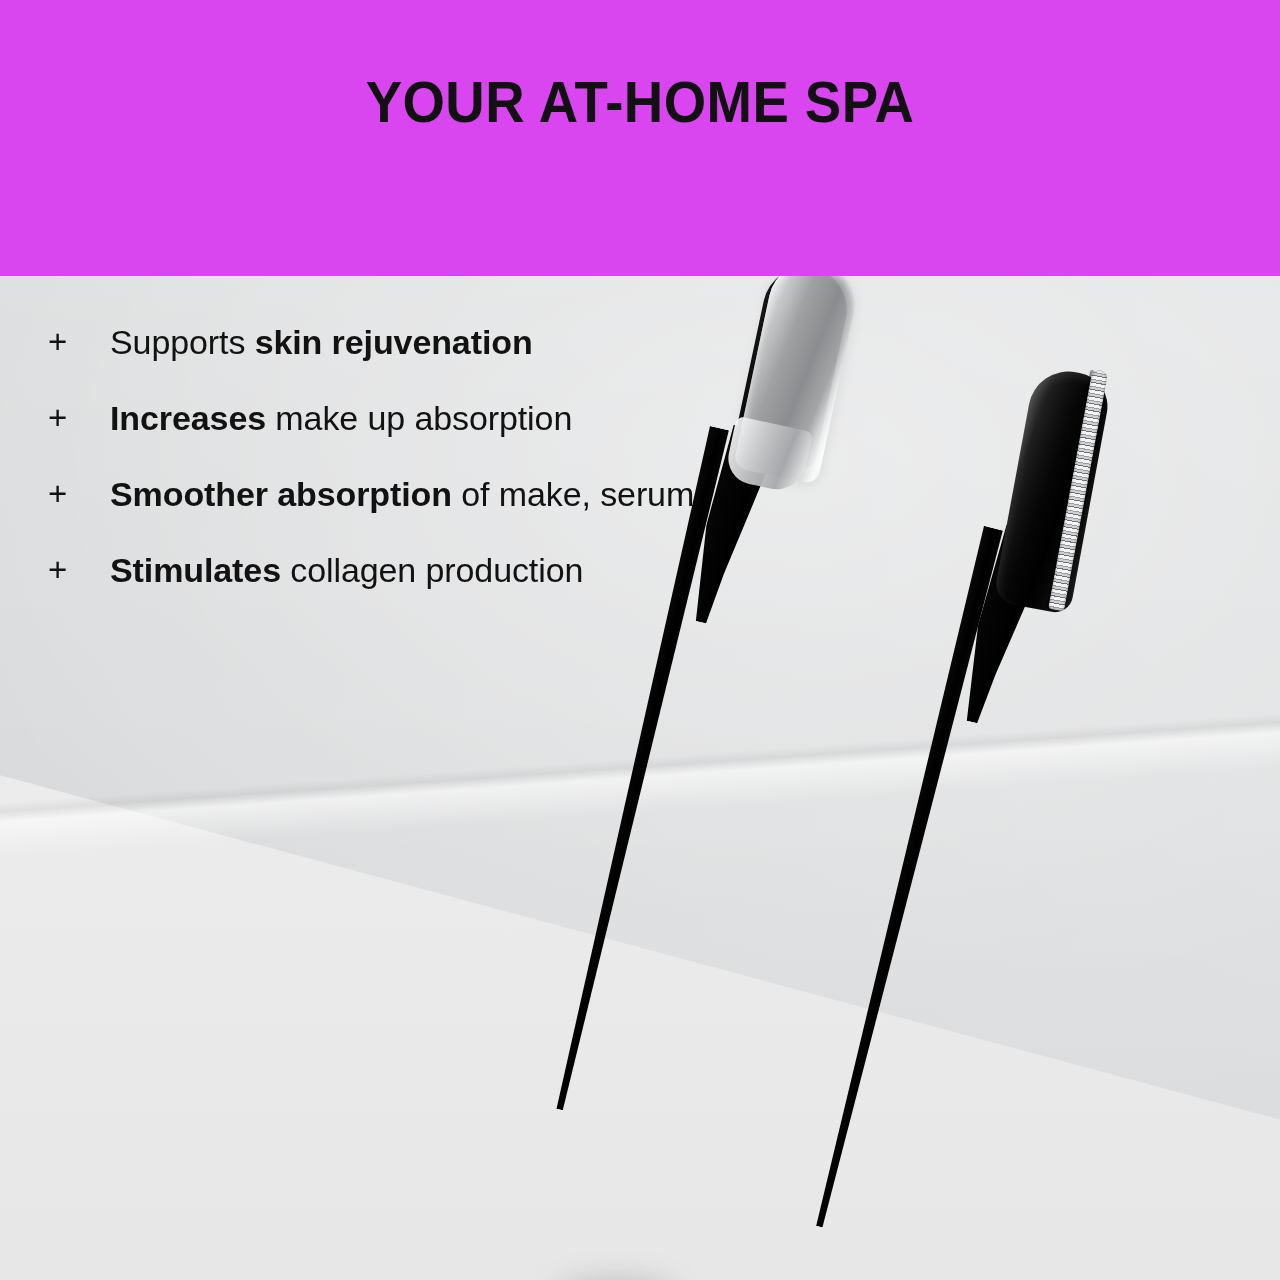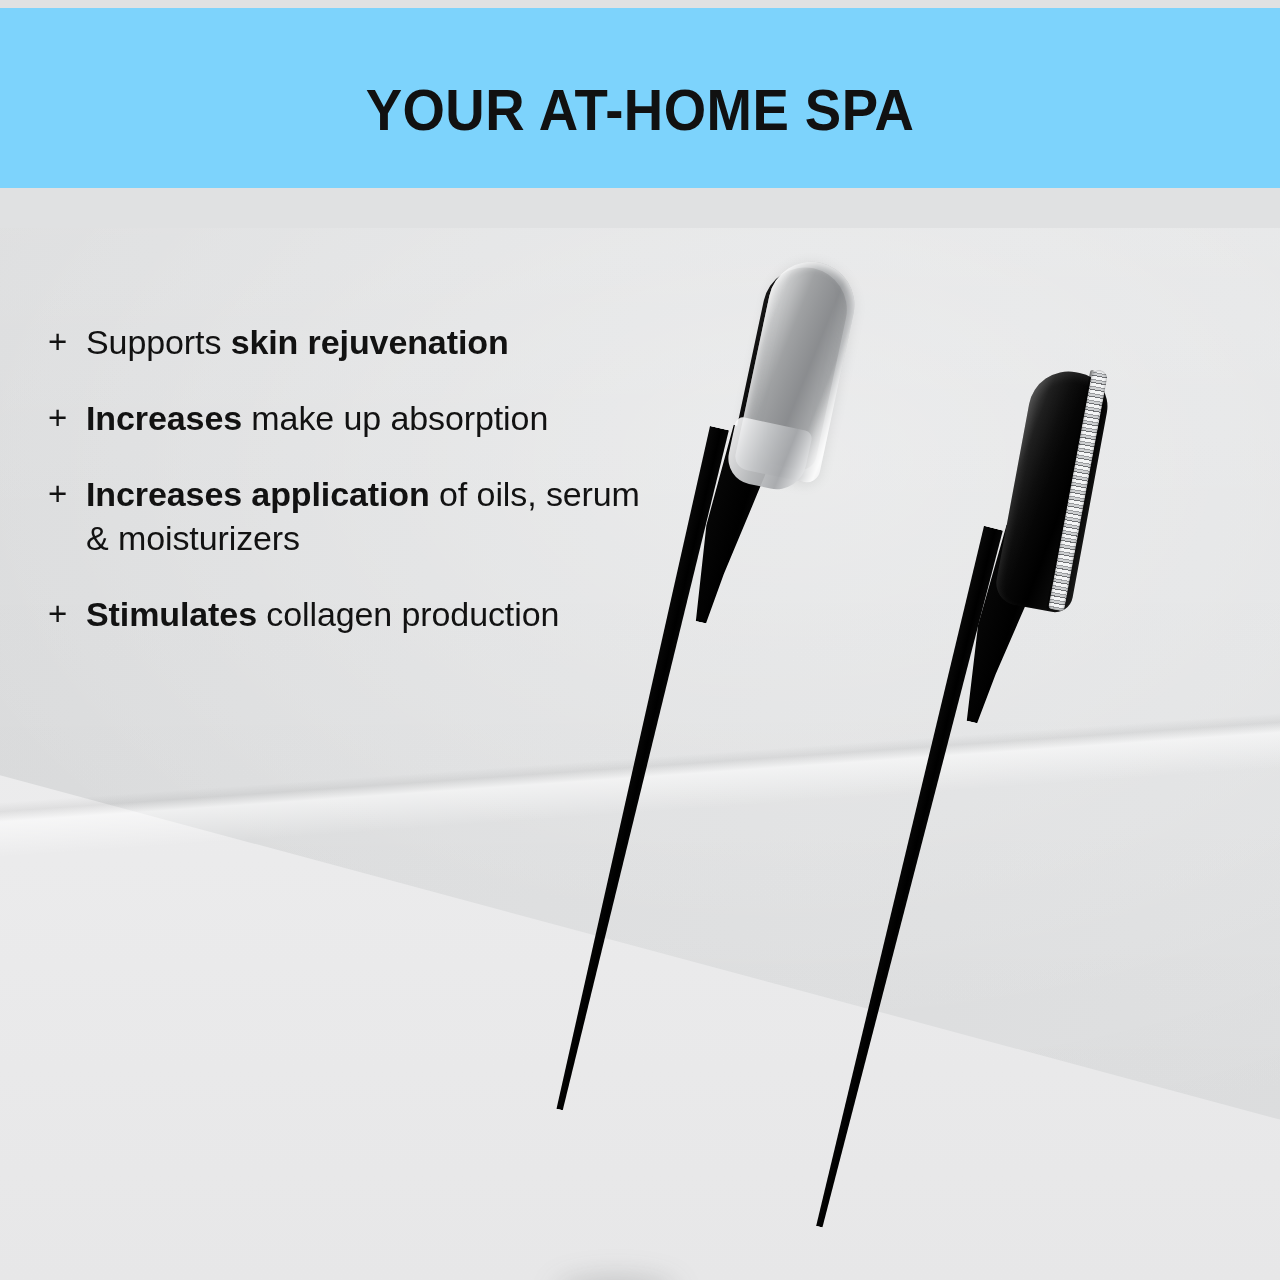--- a/index.html
+++ b/index.html
@@ -16,24 +16,24 @@
     width: 1280px;
     height: 1280px;
     overflow: hidden;
     background: #e0e1e2;
   }
 
   
   .banner {
     position: absolute;
     left: 0;
-    top: 8px;
+    top: 0;
     width: 1280px;
-    height: 180px;
-    background: #7dd3fc;
+    height: 276px;
+    background: #d946ef;
     z-index: 40;
   }
   .banner-title {
     position: absolute;
     left: 0;
     top: 0;
     width: 1280px;
     text-align: center;
     margin-top: 72px;
     font-size: 58px;
@@ -123,20 +123,21 @@
   .plus {
     flex: 0 0 auto;
     width: 38px;
     font-size: 33px;
     line-height: 44px;
     font-weight: 400;
     color: #121212;
   }
   .btext {
     flex: 1 1 auto;
+    margin-left: 24px;
   }
   .btext b { font-weight: 700; }
 
   
   .tool {
     position: absolute;
     z-index: 20;
   }
 
   
@@ -412,21 +413,21 @@
         <span class="btext"><span>Supports </span><b>skin rejuvenation</b><span></span></span>
       </div>
 
       <div class="bullet">
         <span class="plus">+</span>
         <span class="btext"><span></span><b>Increases</b><span> make up absorption</span></span>
       </div>
 
       <div class="bullet">
         <span class="plus">+</span>
-        <span class="btext"><span></span><b>Increases application</b><span> of oils, serum</span><br><span>&amp; moisturizers</span></span>
+        <span class="btext"><span></span><b>Smoother absorption</b><span> of make, serum</span><br></span>
       </div>
 
       <div class="bullet">
         <span class="plus">+</span>
         <span class="btext"><span></span><b>Stimulates</b><span> collagen production</span></span>
       </div>
 
     </div>
   </div>
 

